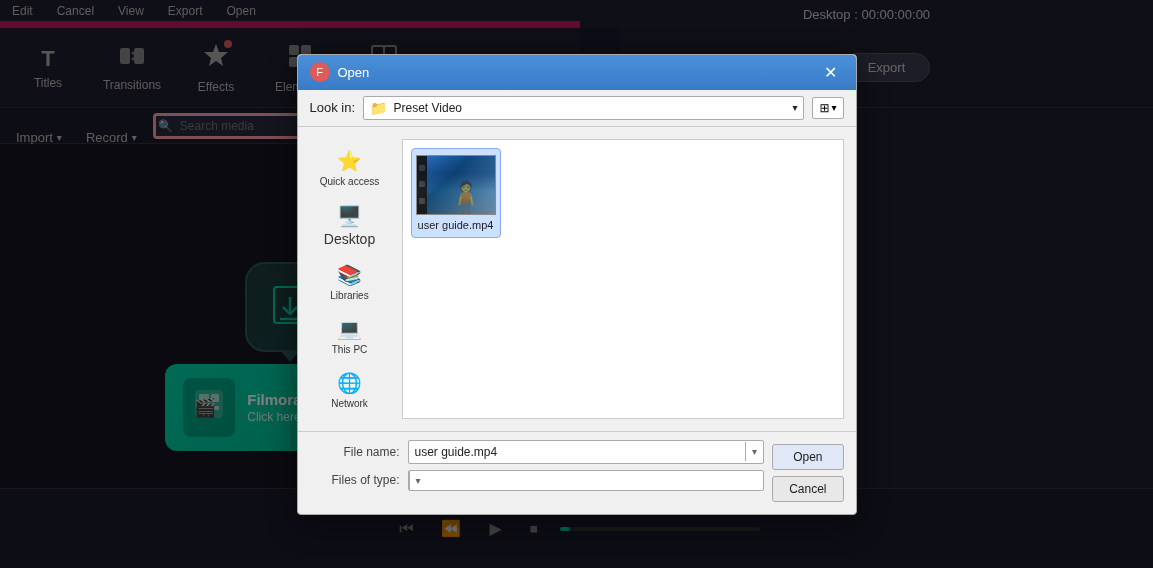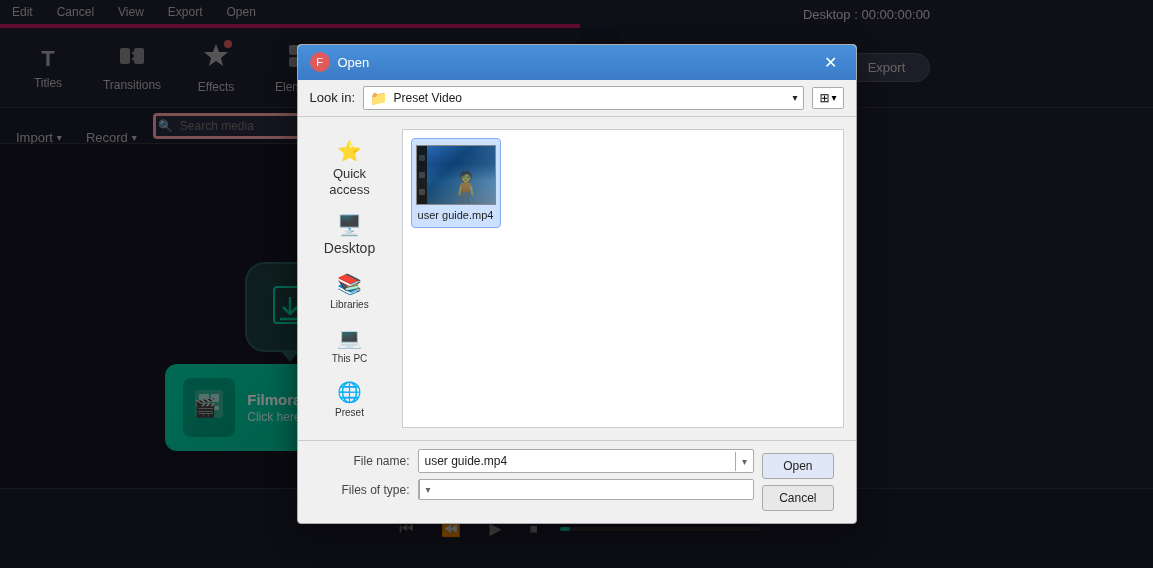--- a/index.html
+++ b/index.html
@@ -14,21 +14,21 @@
     }
 
     
     .menu-bar {
       background: #1e1e2e;
       height: 28px;
       display: flex;
       align-items: center;
       padding: 0 8px;
       gap: 16px;
-      border-bottom: 4px solid #be185d;
+      border-bottom: 7px solid #be185d;
     }
     .menu-bar span {
       font-size: 12px;
       color: #bbb;
       cursor: pointer;
       padding: 2px 4px;
     }
 
     
     .toolbar {
@@ -450,21 +450,21 @@
     }
     .file-name {
       font-size: 11px;
       color: #222;
       text-align: center;
       word-break: break-all;
     }
 
     
     .dialog-bottom {
-      padding: 8px 22px;
+      padding: 8px 12px;
       border-top: 1px solid #ccc;
       display: flex;
       flex-direction: column;
       gap: 6px;
     }
     .dialog-row {
       display: flex;
       align-items: center;
       gap: 8px;
     }
@@ -671,37 +671,37 @@
         <span>⊞</span>
         <span style="font-size:10px;">▾</span>
       </button>
     </div>
 
     <div class="dialog-body">
 
       <div class="dialog-sidebar">
         <div class="sidebar-nav-item">
           <span class="nav-icon">⭐</span>
-          <span style="font-size:13px; text-align:center; line-height:1.2;">Quick access</span>
+          <span style="font-size:10px; text-align:center; line-height:1.2;">Quick access</span>
         </div>
         <div class="sidebar-nav-item">
           <span class="nav-icon">🖥️</span>
           <span style="font-size:14px;">Desktop</span>
         </div>
         <div class="sidebar-nav-item">
           <span class="nav-icon">📚</span>
           <span style="font-size:10px;">Libraries</span>
         </div>
         <div class="sidebar-nav-item">
           <span class="nav-icon">💻</span>
           <span style="font-size:10px;">This PC</span>
         </div>
         <div class="sidebar-nav-item">
           <span class="nav-icon">🌐</span>
-          <span style="font-size:10px;">Preset</span>
+          <span style="font-size:10px;">Network</span>
         </div>
       </div>
 
       <div class="dialog-files">
         <div class="file-item selected">
           <div class="file-thumbnail">
             <div class="thumb-film-strip">
               <div class="thumb-hole"></div>
               <div class="thumb-hole"></div>
               <div class="thumb-hole"></div>

